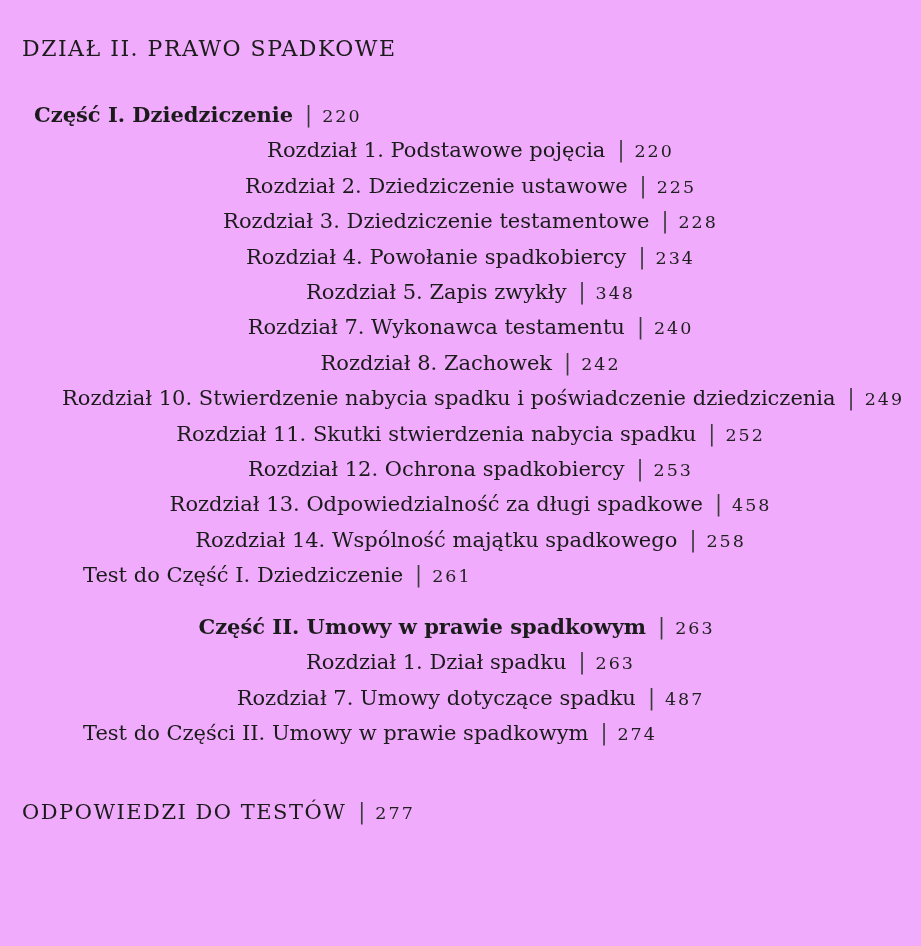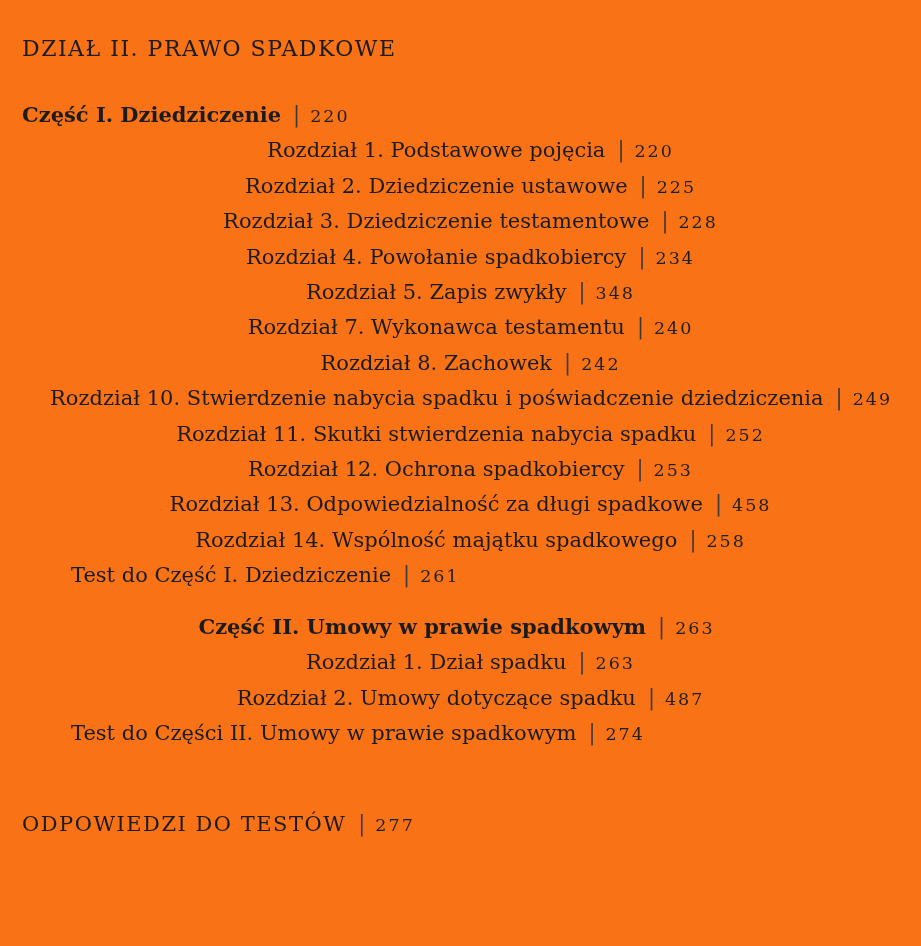--- a/index.html
+++ b/index.html
@@ -4,36 +4,36 @@
 <style>
   html, body {
     margin: 0;
     padding: 0;
     background: #ffffff;
   }
   .page {
     position: relative;
     width: 921px;
     height: 946px;
-    background: #f97316;
+    background: #f0abfc;
     color: #1b1b1b;
     font-family: "DejaVu Serif", "Liberation Serif", serif;
     box-sizing: border-box;
     padding: 34px 30px 0 22px;
     overflow: hidden;
   }
   .title {
     font-size: 22px;
     font-weight: normal;
     letter-spacing: 1.5px;
     line-height: 30px;
     margin: 0 0 34px 0;
     white-space: nowrap;
   }
-  .toc-list { margin: 0; padding: 0; }
+  .toc-list { margin: 12px; padding: 0; }
   .row {
     font-size: 21px;
     line-height: 34.4px;
     white-space: nowrap;
   }
   .row.part {
     font-weight: bold;
   }
   .row.part:not(:first-child) {
     margin-top: 16px;
@@ -49,21 +49,21 @@
     margin: 0 10px 0 12px;
     transform: scaleY(1.05);
   }
   .pg {
     font-size: 17.5px;
     letter-spacing: 2px;
     font-weight: normal;
     color: #1f1f1f;
   }
   .answers-row {
-    margin-top: 56px;
+    margin-top: 44px;
     font-size: 21px;
     line-height: 34.4px;
     white-space: nowrap;
   }
   .answers-row .label {
     letter-spacing: 1.5px;
   }
 </style>
 </head>
 <body>
@@ -115,21 +115,21 @@
       <div class="row test">
     <span class="label">Test do Część I. Dziedziczenie</span><span class="bar">|</span><span class="pg">261</span>
   </div>
       <div class="row part">
     <span class="label">Część II. Umowy w prawie spadkowym</span><span class="bar">|</span><span class="pg">263</span>
   </div>
       <div class="row chapter">
     <span class="label">Rozdział 1. Dział spadku</span><span class="bar">|</span><span class="pg">263</span>
   </div>
       <div class="row chapter">
-    <span class="label">Rozdział 2. Umowy dotyczące spadku</span><span class="bar">|</span><span class="pg">487</span>
+    <span class="label">Rozdział 7. Umowy dotyczące spadku</span><span class="bar">|</span><span class="pg">487</span>
   </div>
       <div class="row test">
     <span class="label">Test do Części II. Umowy w prawie spadkowym</span><span class="bar">|</span><span class="pg">274</span>
   </div>
     </div>
 
   <div class="answers-row">
     <span class="label">ODPOWIEDZI DO TESTÓW</span><span class="bar">|</span><span class="pg">277</span>
   </div>
 

